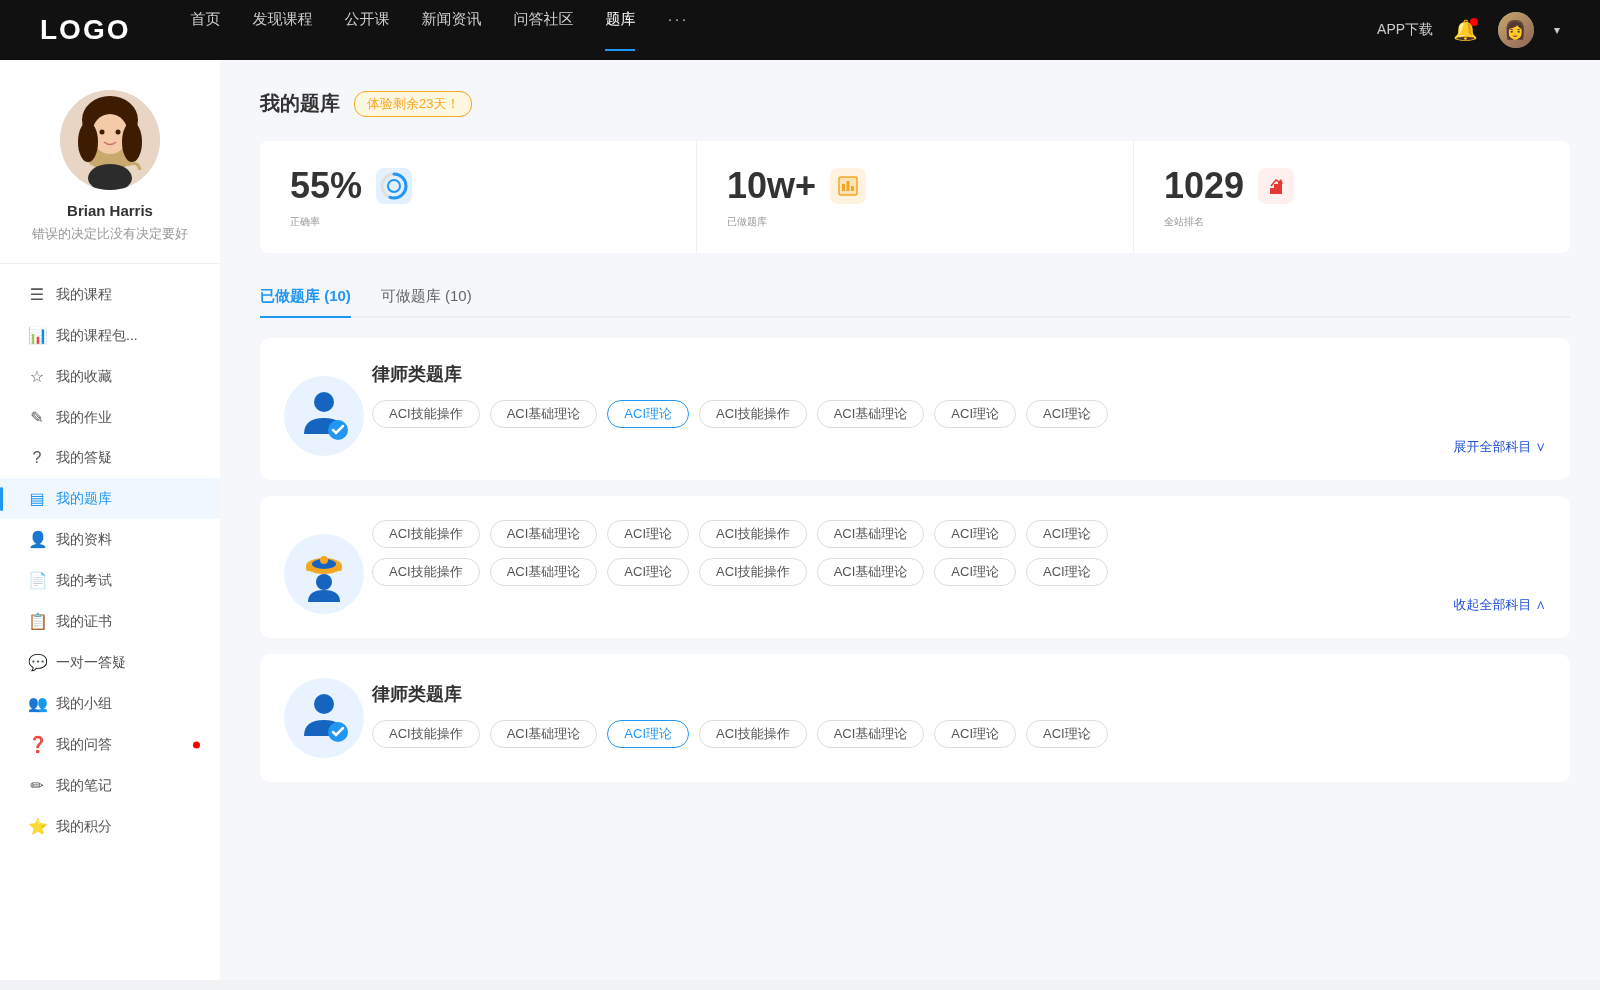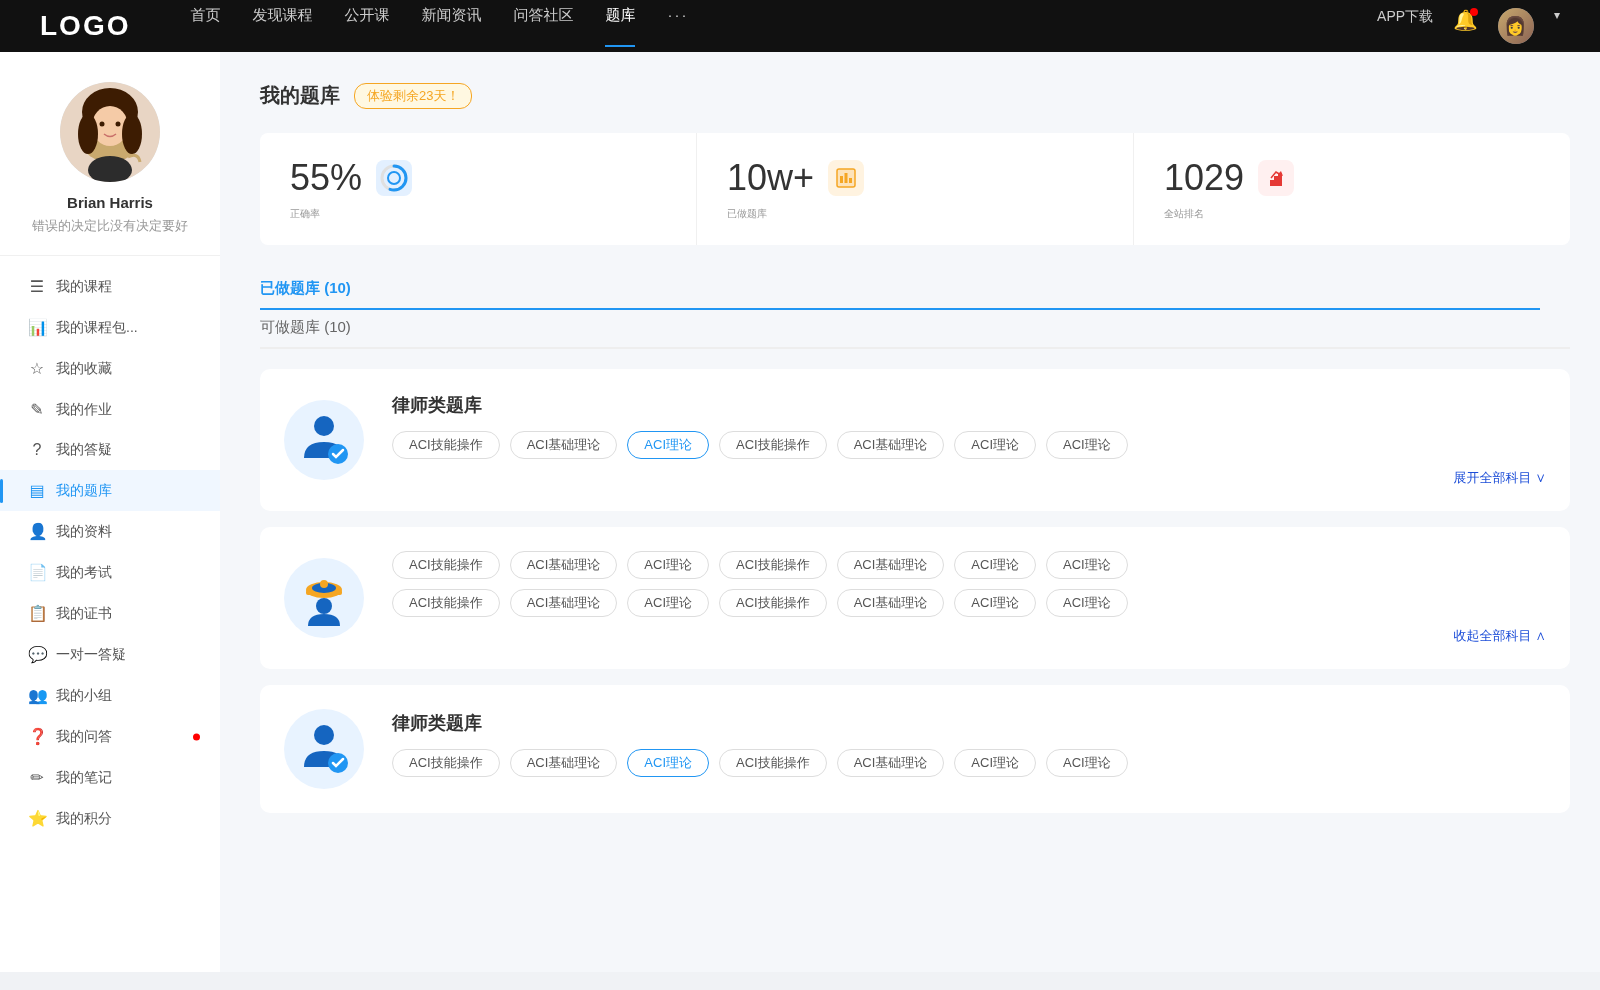--- a/index.html
+++ b/index.html
@@ -1,25 +1,25 @@
 <!DOCTYPE html>
 <html><head>
   <meta charset="utf-8">
   <style>
     * { box-sizing: border-box; margin: 0; padding: 0; }
     body { font-family: -apple-system, BlinkMacSystemFont, 'PingFang SC', 'Microsoft YaHei', sans-serif; background: #f0f2f5; min-height: 990px; }
 
     
-    .nav { background: #111; height: 52px; display: flex; align-items: center; padding: 0 40px; gap: 40px; }
+    .nav { background: #111; height: 60px; display: flex; align-items: center; padding: 0 40px; gap: 40px; }
     .nav-logo { color: #fff; font-size: 28px; font-weight: bold; letter-spacing: 2px; margin-right: 20px; }
     .nav-links { display: flex; gap: 32px; flex: 1; }
     .nav-link { color: #ccc; font-size: 15px; cursor: pointer; white-space: nowrap; }
     .nav-link.active { color: #fff; border-bottom: 2px solid #2196F3; padding-bottom: 20px; }
     .nav-link.dots { letter-spacing: 2px; }
-    .nav-right { display: flex; align-items: flex-start; gap: 20px; }
+    .nav-right { display: flex; align-items: center; gap: 20px; }
     .nav-app { color: #ccc; font-size: 14px; cursor: pointer; }
     .nav-bell { color: #ccc; font-size: 20px; cursor: pointer; position: relative; }
     .nav-bell-dot { width: 8px; height: 8px; background: red; border-radius: 50%; position: absolute; top: 0; right: 0; }
     .nav-avatar { width: 36px; height: 36px; border-radius: 50%; background: #888; overflow: hidden; display: flex; align-items: center; justify-content: center; cursor: pointer; }
     .nav-chevron { color: #ccc; cursor: pointer; font-size: 12px; }
 
     
     .page { display: flex; min-height: 920px; }
     
     
@@ -41,35 +41,35 @@
     
     .page-header { display: flex; align-items: center; gap: 14px; margin-bottom: 24px; }
     .page-title { font-size: 20px; font-weight: 600; color: #333; }
     .trial-badge { background: #fff8e1; color: #f5a623; border: 1px solid #f5a623; border-radius: 12px; padding: 3px 12px; font-size: 13px; }
 
     
     .stats-row { display: flex; gap: 0; background: #fff; border-radius: 8px; margin-bottom: 24px; overflow: hidden; }
     .stat-item { flex: 1; padding: 24px 30px; border-right: 1px solid #f0f0f0; }
     .stat-item:last-child { border-right: none; }
     .stat-top { display: flex; align-items: center; gap: 14px; margin-bottom: 8px; }
-    .stat-value { font-size: 36px; font-weight: 400; color: #333; }
+    .stat-value { font-size: 36px; font-weight: 700; color: #333; }
     .stat-icon { width: 36px; height: 36px; border-radius: 8px; display: flex; align-items: center; justify-content: center; font-size: 18px; }
     .stat-icon-blue { background: #e3f0ff; }
     .stat-icon-teal { background: #e8f7f5; color: #00bfa5; }
     .stat-icon-amber { background: #fff3e0; color: #f5a623; }
     .stat-icon-red { background: #fff0f0; color: #e53935; }
     .stat-label { font-size: 10px; color: #999; }
 
     
-    .tabs-row { display: flex; gap: 0; margin-bottom: 20px; border-bottom: 2px solid #eee; flex-direction: column; }
+    .tabs-row { display: flex; gap: 0; margin-bottom: 20px; border-bottom: 2px solid #eee; }
     .tab { padding: 10px 0; margin-right: 30px; font-size: 15px; color: #666; cursor: pointer; border-bottom: 2px solid transparent; margin-bottom: -2px; }
     .tab.active { color: #2196F3; border-bottom: 2px solid #2196F3; font-weight: 600; }
 
     
-    .bank-card { background: #fff; border-radius: 10px; padding: 24px; margin-bottom: 16px; display: flex; align-items: center; gap: 28px; }
+    .bank-card { background: #fff; border-radius: 10px; padding: 24px; margin-bottom: 16px; display: flex; align-items: flex-end; gap: 8px; }
     .bank-icon-wrap { width: 80px; height: 80px; border-radius: 50%; background: #e8f3ff; display: flex; align-items: center; justify-content: center; flex-shrink: 0; }
     .bank-info { flex: 1; }
     .bank-name { font-size: 18px; font-weight: 600; color: #333; margin-bottom: 14px; }
     .tags-row { display: flex; flex-wrap: wrap; gap: 10px; margin-bottom: 10px; }
     .tag { padding: 4px 16px; border-radius: 20px; font-size: 13px; border: 1px solid #ddd; color: #555; cursor: pointer; background: #fff; }
     .tag.active { border-color: #2196F3; color: #2196F3; background: #fff; }
     .expand-btn { font-size: 13px; color: #1d4ed8; cursor: pointer; text-align: right; margin-top: 4px; }
   </style>
 </head>
 <body>

